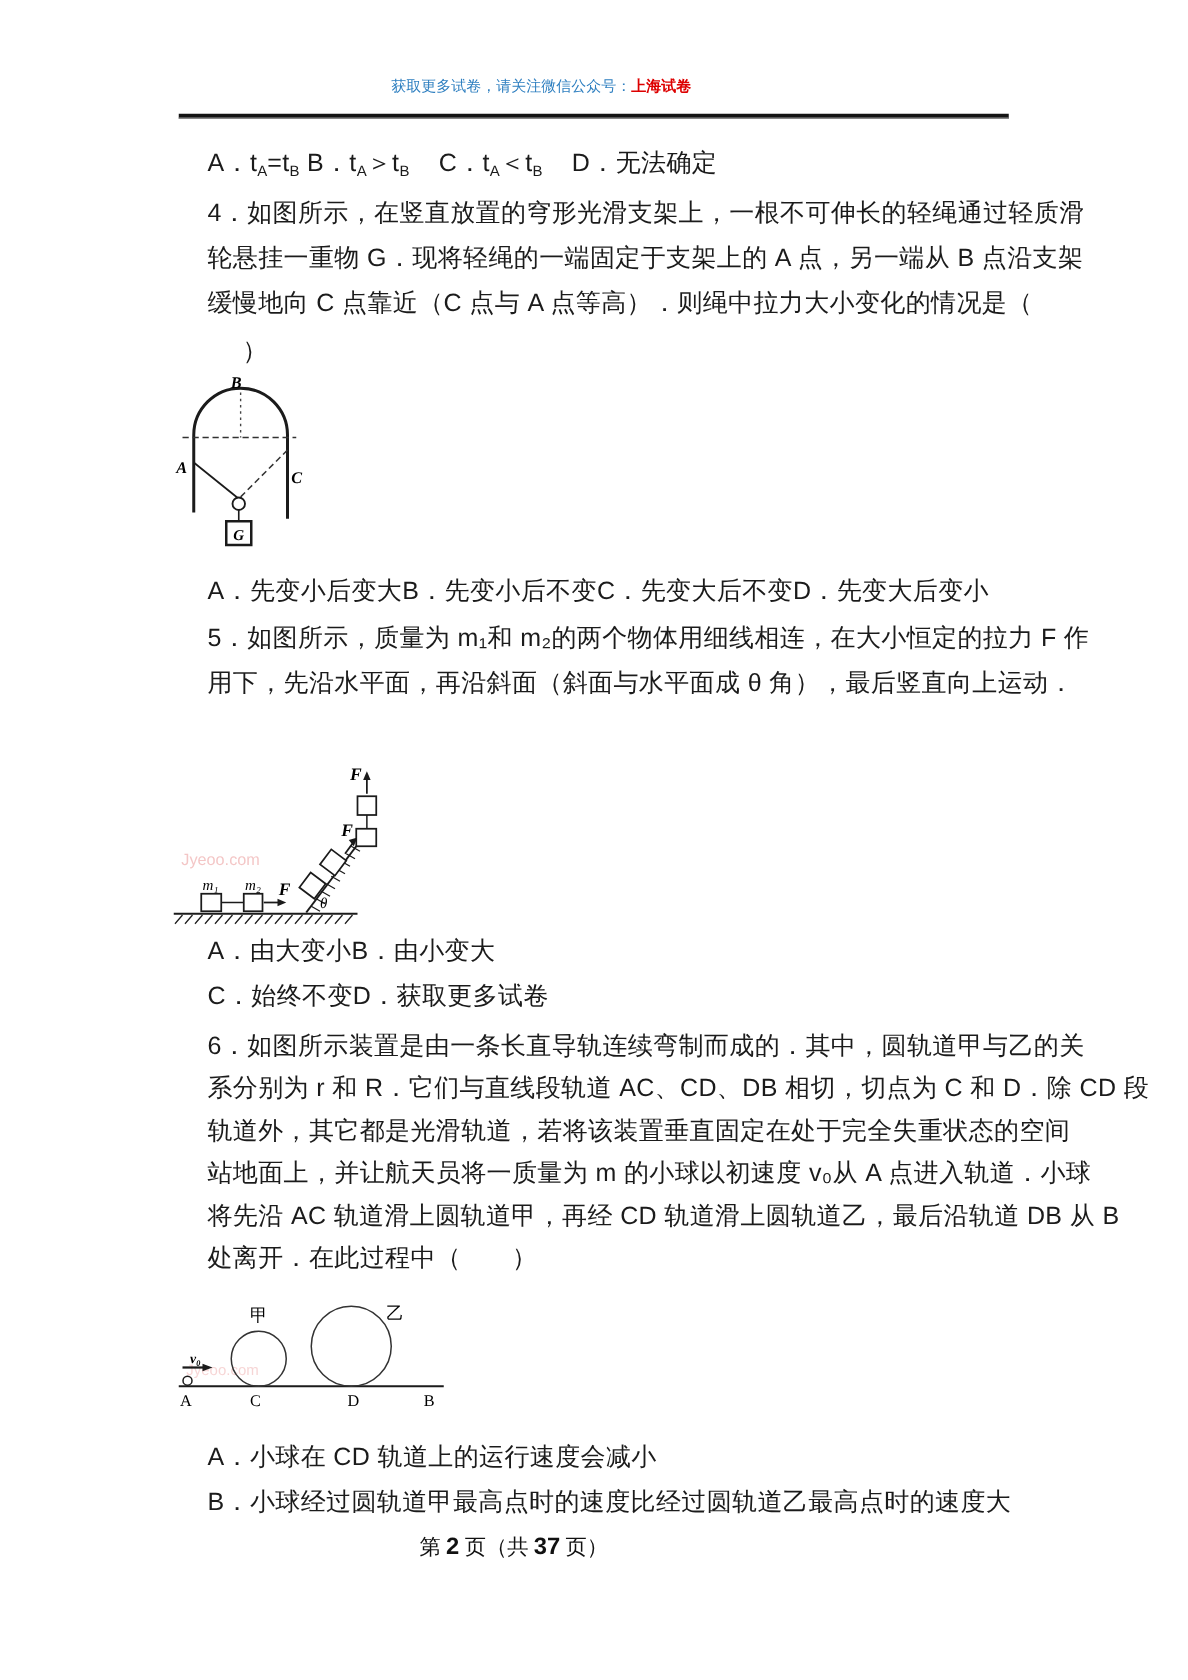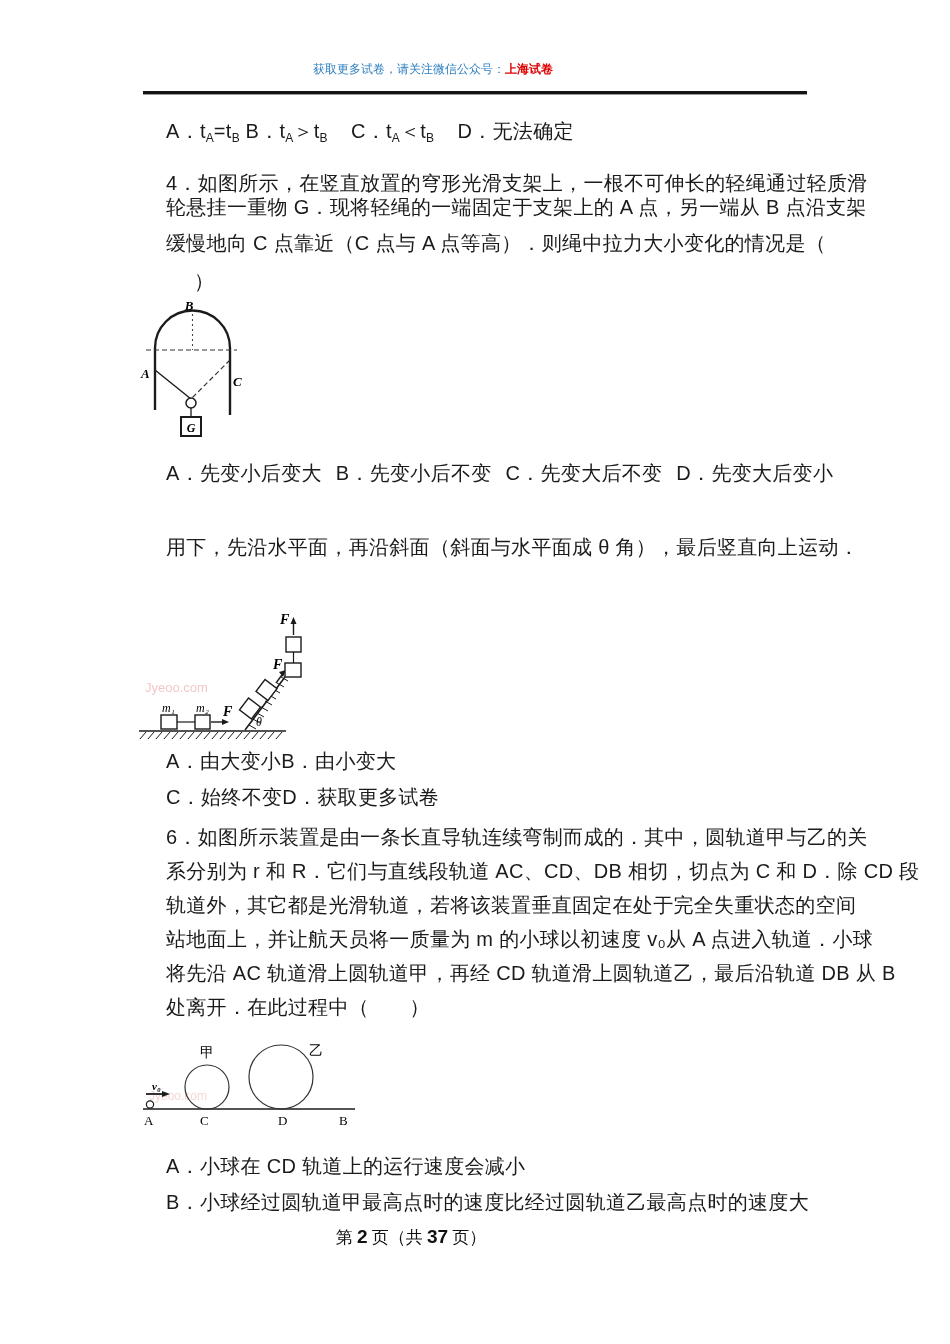--- a/index.html
+++ b/index.html
@@ -17,21 +17,21 @@
   .hdr-rule{
     position:absolute;left:143px;top:91px;width:664px;height:3px;
     background:#141414;border-bottom:1px solid #9a9a9a;
   }
   .tline{
     position:absolute;left:130px;font-size:20px;line-height:22px;
     white-space:pre;color:#1b1b1b;letter-spacing:0.3px;margin-left:36px;
   }
   .tline sub{font-size:12px;vertical-align:-4px;letter-spacing:0;}
   .optrow{display:flex;}
-  .gap14{column-gap:14px;}
+  .gap14{}
   .gap30{}
   .fig{position:absolute;}
   .fig svg{display:block;overflow:visible;}
   .figlbl{font-family:"Liberation Serif","DejaVu Serif",serif;}
   .footer{
     position:absolute;top:1226px;left:0;width:822px;text-align:center;
     font-size:17px;font-family:"Liberation Serif","DejaVu Serif",serif;color:#111;
     white-space:pre;
   }
   .footer b{font-size:19px;font-family:"Liberation Sans","DejaVu Sans",sans-serif;}
@@ -39,21 +39,21 @@
 </head>
 <body>
 
 <div class="page">
 
   <div class="hdr"><span class="blue">获取更多试卷，请关注微信公众号：</span><span class="red">上海试卷</span></div>
   <div class="hdr-rule"></div>
 
   <div class="tline" style="top:120px;">A．t<sub>A</sub>=t<sub>B</sub> B．t<sub>A</sub>＞t<sub>B</sub>    C．t<sub>A</sub>＜t<sub>B</sub>    D．无法确定</div>
 
-  <div class="tline" style="top:172px;">4．如图所示，在竖直放置的穹形光滑支架上，一根不可伸长的轻绳通过轻质滑</div>
+  <div class="tline" style="top:160px;">4．如图所示，在竖直放置的穹形光滑支架上，一根不可伸长的轻绳通过轻质滑</div>
   <div class="tline" style="top:196px;">轮悬挂一重物 G．现将轻绳的一端固定于支架上的 A 点，另一端从 B 点沿支架</div>
   <div class="tline" style="top:232px;">缓慢地向 C 点靠近（C 点与 A 点等高）．则绳中拉力大小变化的情况是（</div>
   <div class="tline" style="top:270px;left:158px;">）</div>
 
   <div class="fig" style="left:138px;top:298px;">
     <svg width="115" height="150" viewBox="0 0 115 150">
       <path d="M17,50 A37.5,37.5 0 0 1 92,50" fill="none" stroke="#1b1b1b" stroke-width="2.4"></path>
       <line x1="17" y1="50" x2="17" y2="112" stroke="#1b1b1b" stroke-width="2.4"></line>
       <line x1="92" y1="50" x2="92" y2="117" stroke="#1b1b1b" stroke-width="2.4"></line>
       <line x1="54.5" y1="16" x2="54.5" y2="52" stroke="#444" stroke-width="1.1" stroke-dasharray="2,3"></line>
@@ -70,20 +70,21 @@
     </svg>
   </div>
 
   <div class="tline optrow gap14" style="top:462px;">
     <span>A．先变小后变大</span>
     <span>B．先变小后不变</span>
     <span>C．先变大后不变</span>
     <span>D．先变大后变小</span>
   </div>
 
+  <div class="tline" style="top:500px;">5．如图所示，质量为 m₁和 m₂的两个物体用细线相连，在大小恒定的拉力 F 作</div>
   <div class="tline" style="top:536px;">用下，先沿水平面，再沿斜面（斜面与水平面成 θ 角），最后竖直向上运动．</div>
 
   <div class="fig" style="left:136px;top:608px;">
     <svg width="228" height="140" viewBox="0 0 228 140">
       <text x="9" y="84" font-size="13" fill="#f0b4b4" opacity="0.75">Jyeoo.com</text>
 
       <line x1="3" y1="123" x2="150" y2="123" stroke="#1b1b1b" stroke-width="1.6"></line>
       <g stroke="#1b1b1b" stroke-width="1">
         <line x1="10" y1="124" x2="4" y2="131"></line>
           <line x1="18" y1="124" x2="12" y2="131"></line>

